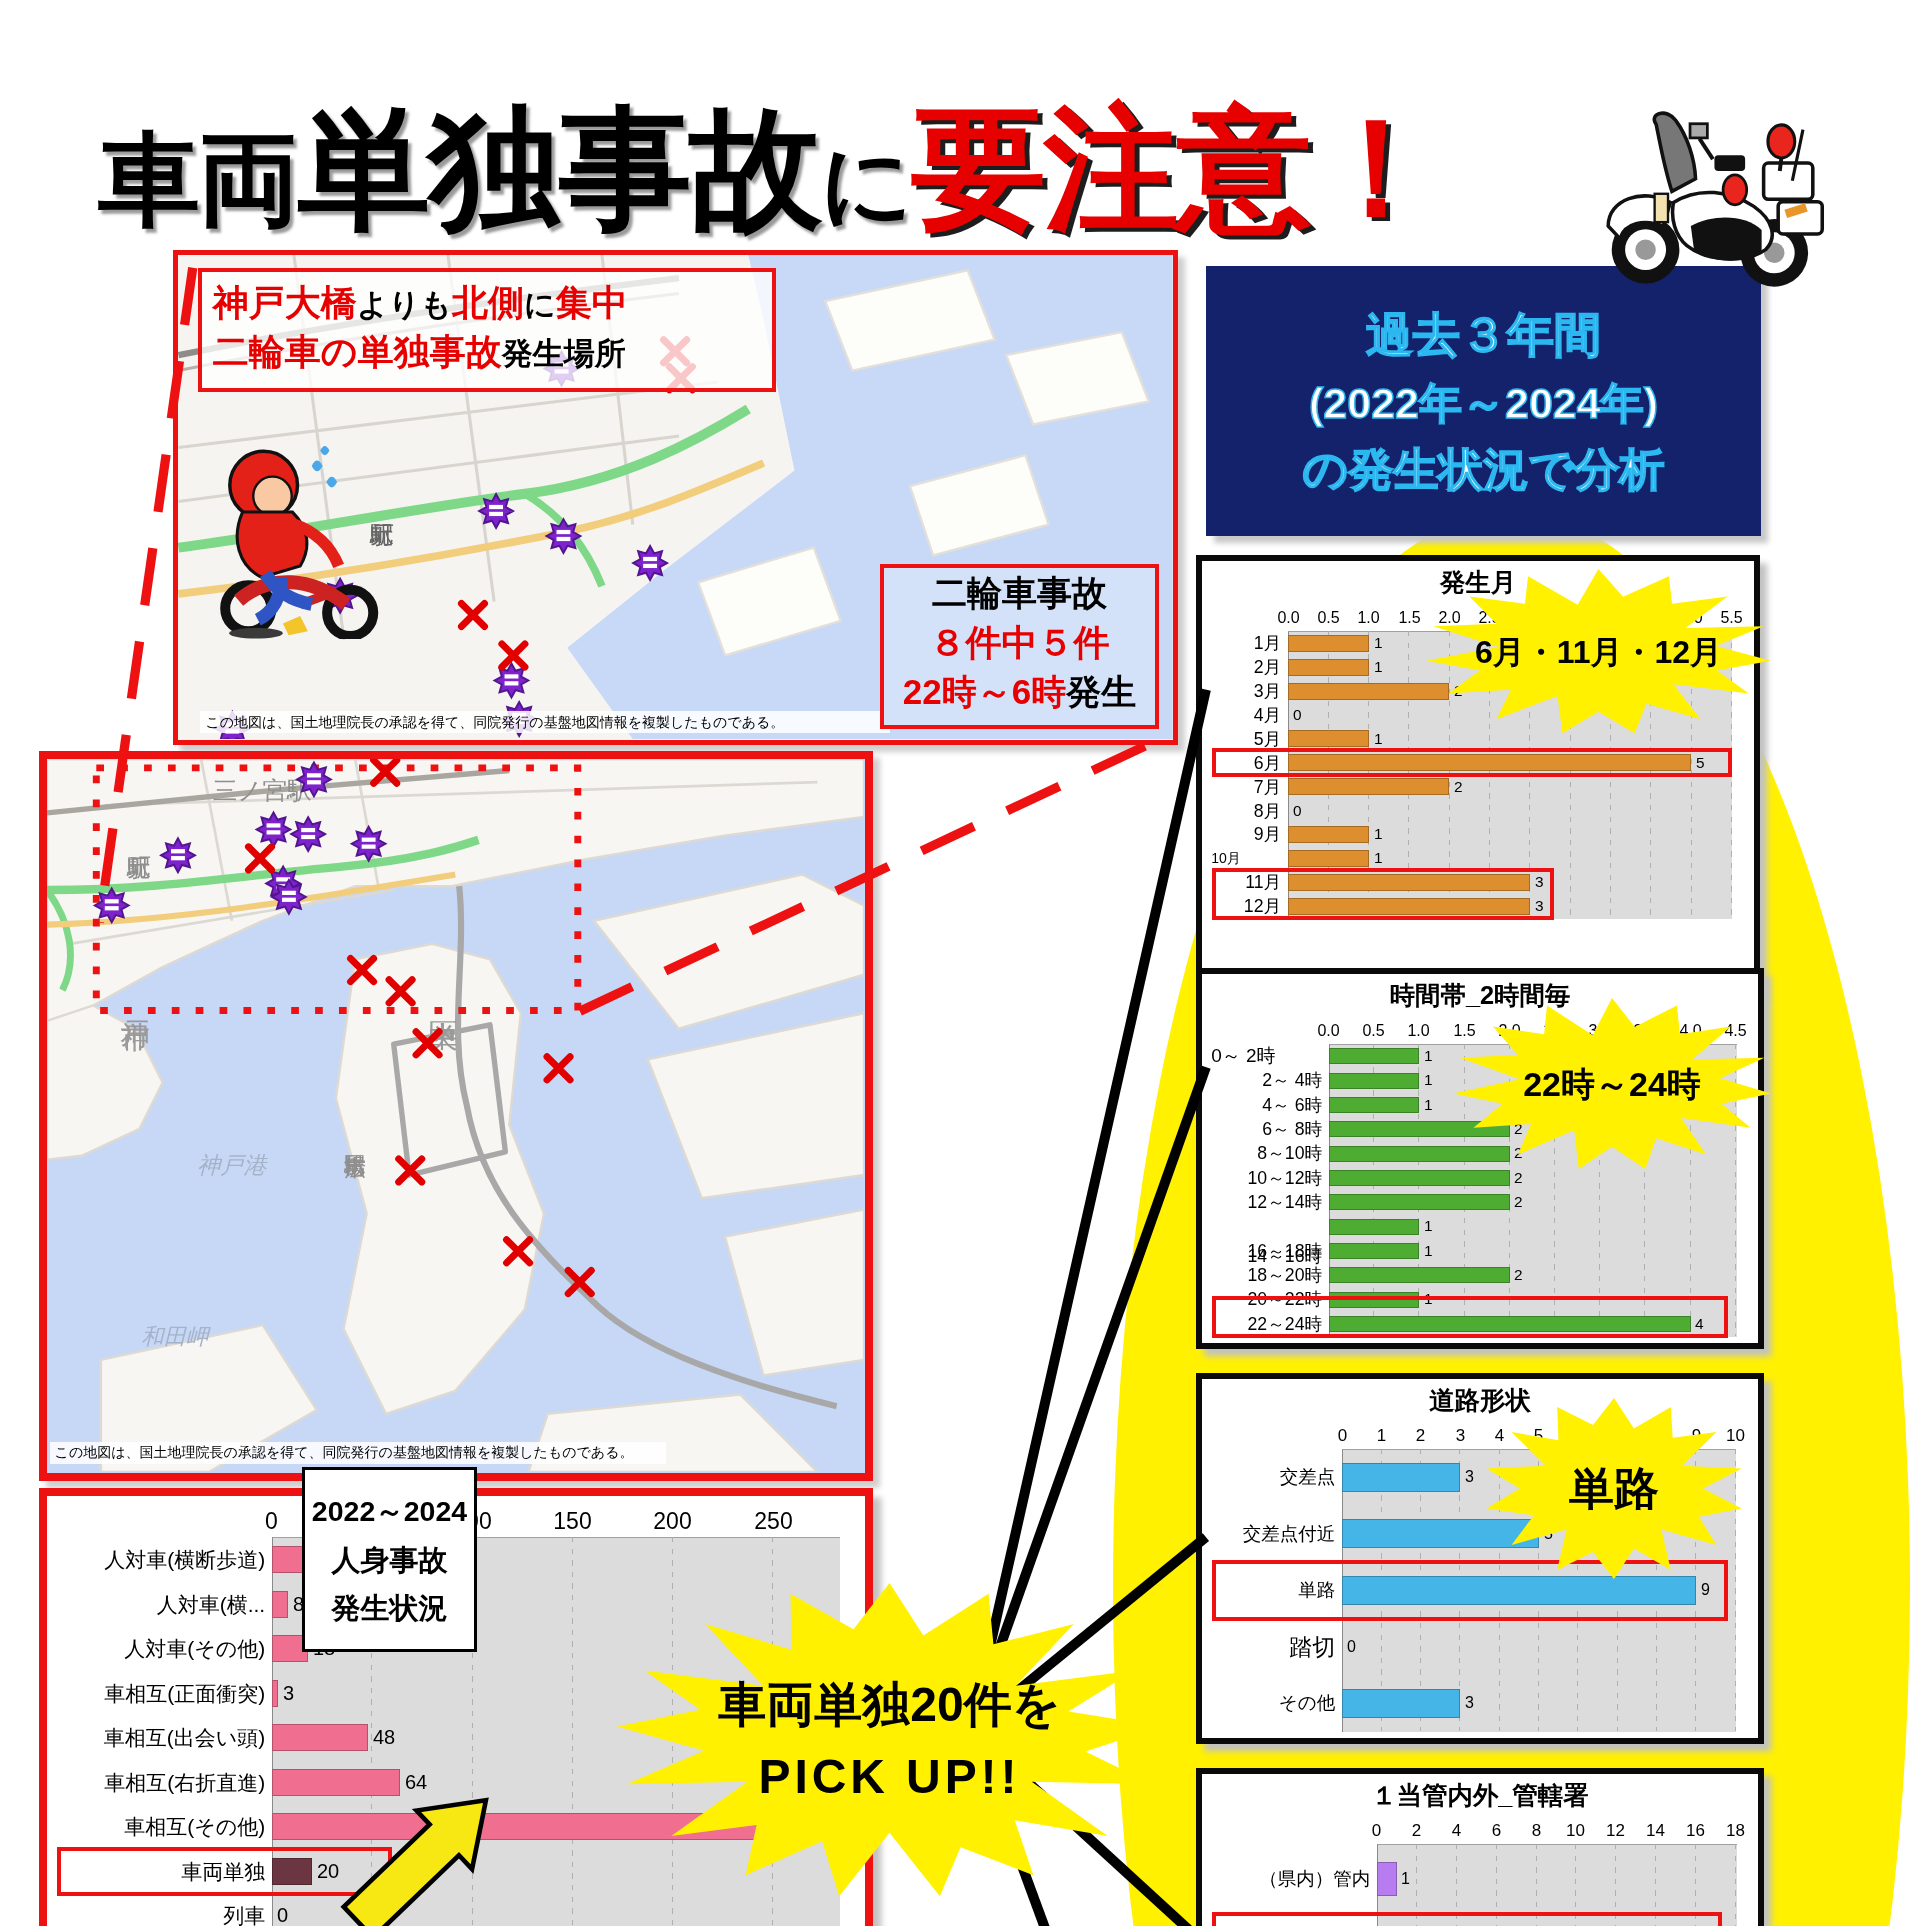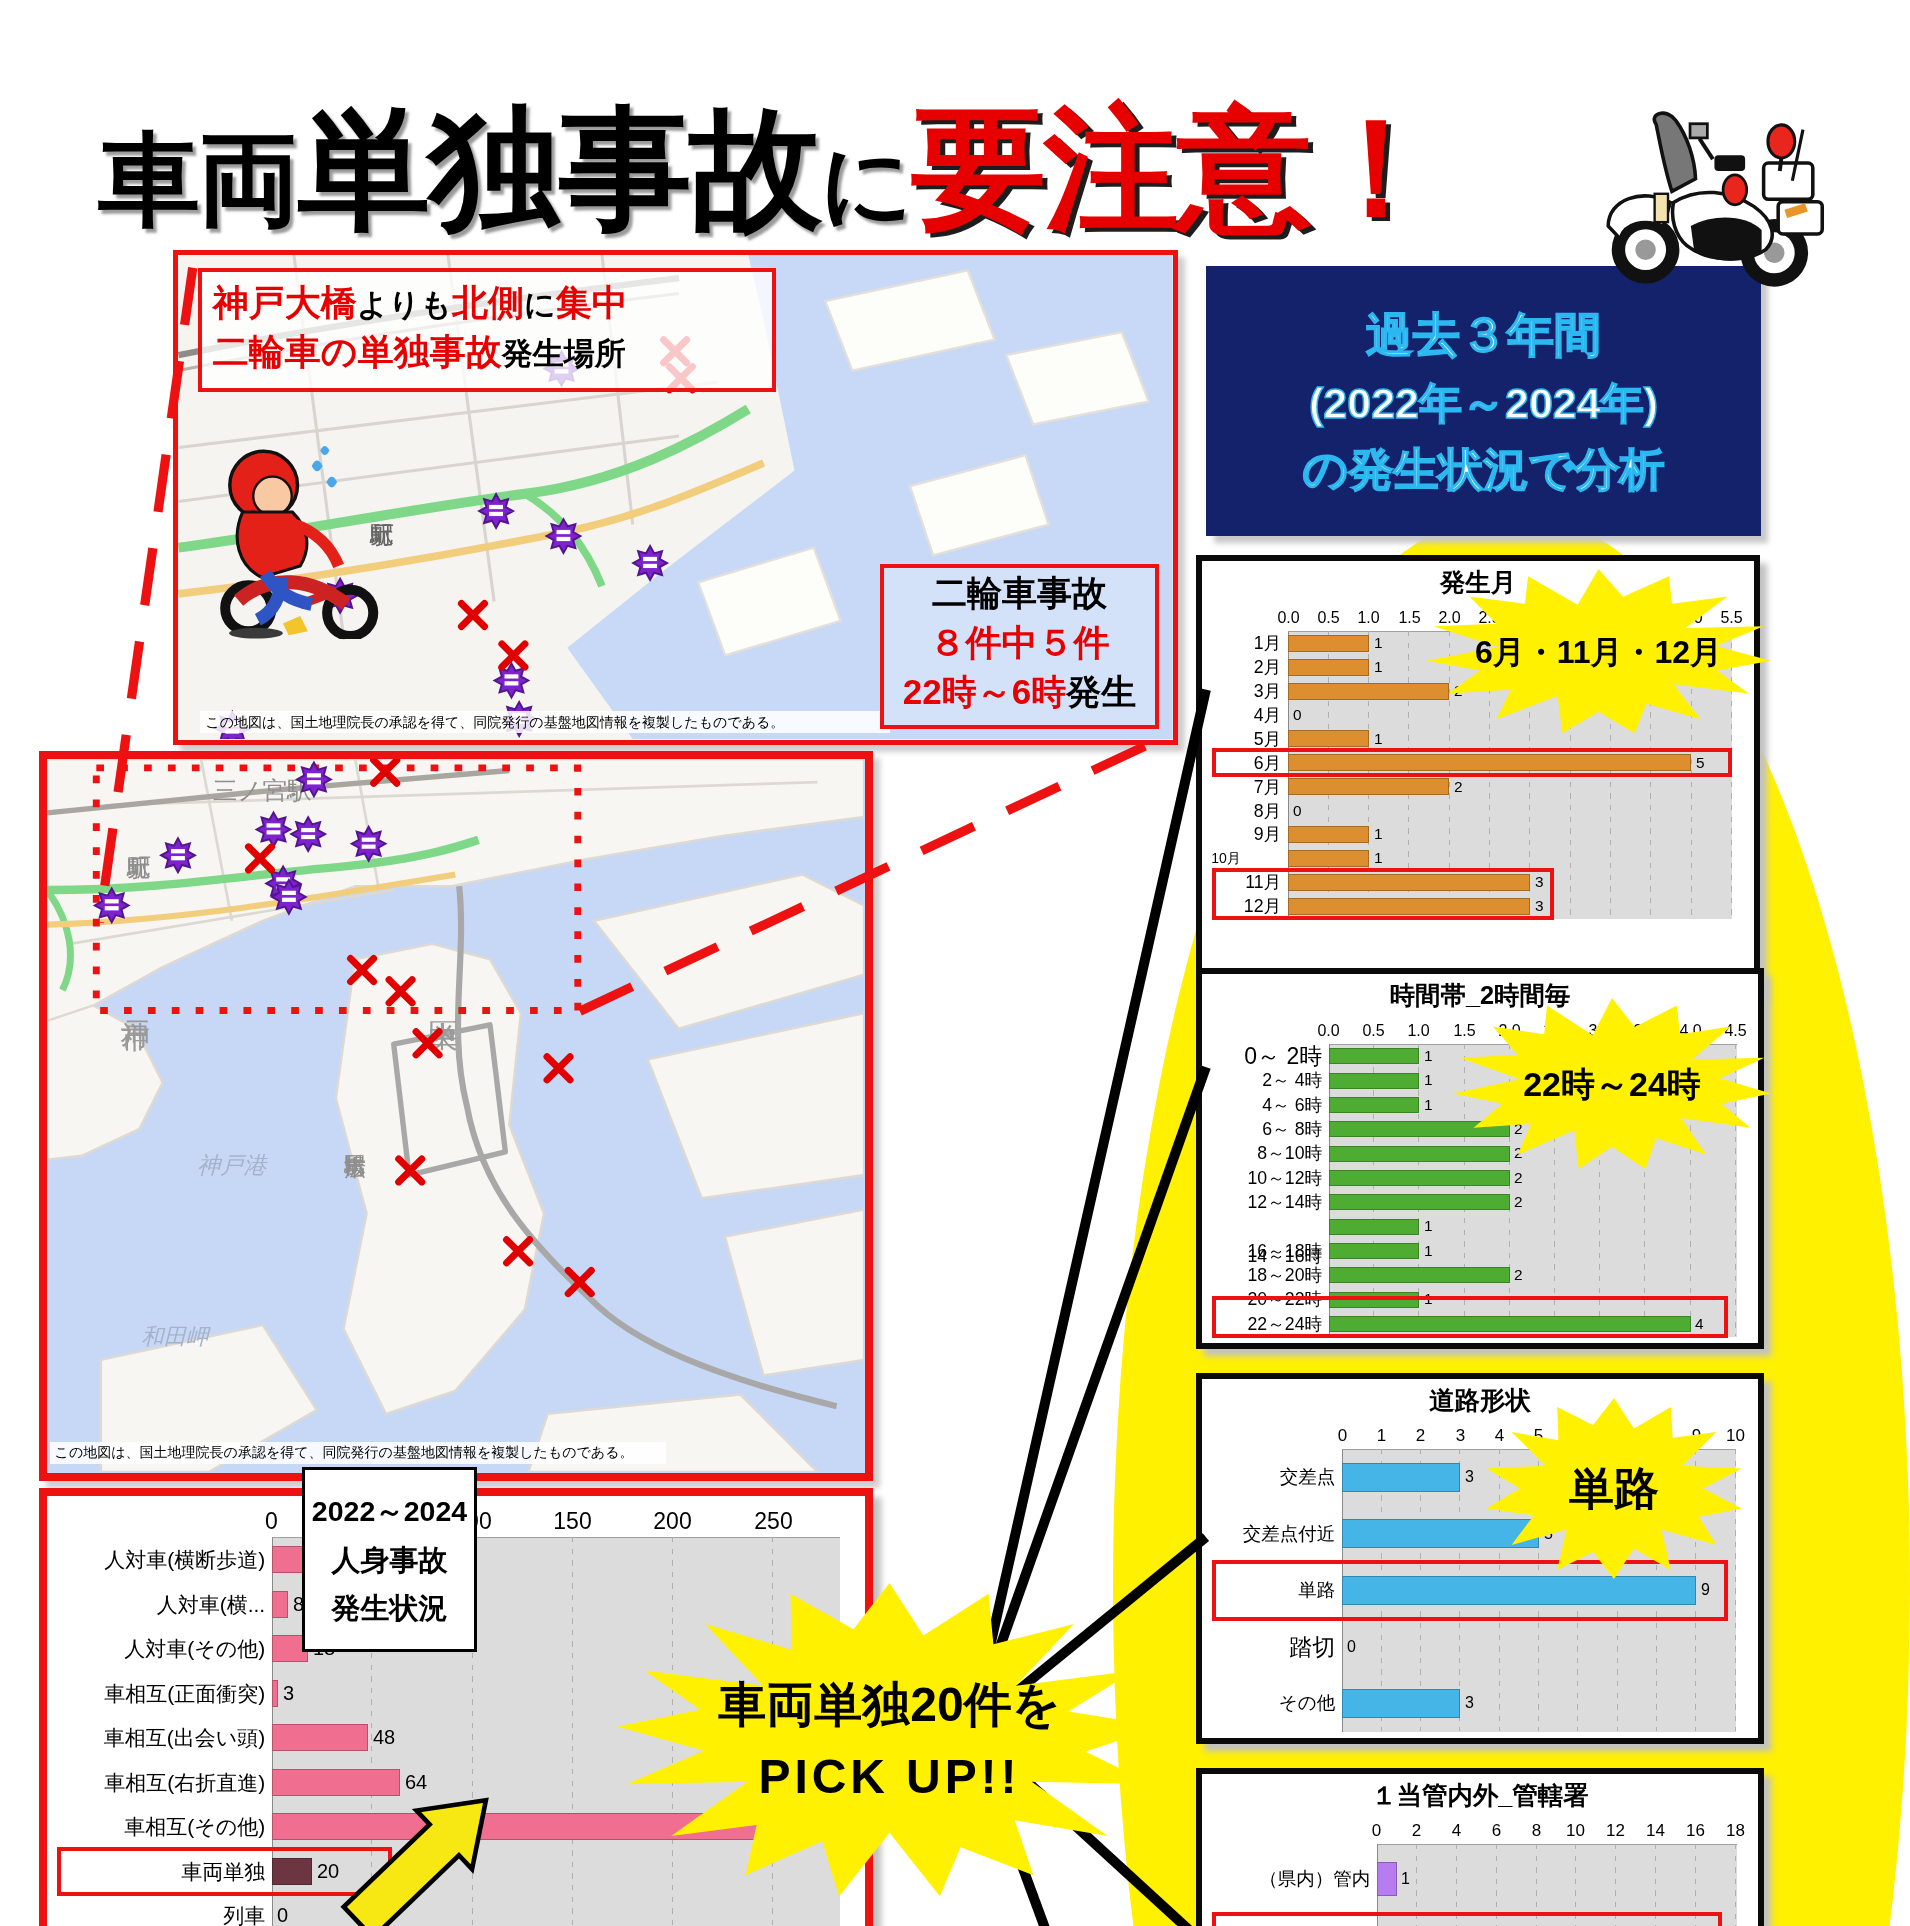--- a/index.html
+++ b/index.html
@@ -365,21 +365,21 @@
       <div style="position: absolute; white-space: nowrap; left: 352px; top: 70px; width: 1.2px; height: 292px; background: repeating-linear-gradient(rgb(176, 176, 176) 0px, rgb(176, 176, 176) 5.4px, rgba(0, 0, 0, 0) 5.4px, rgba(0, 0, 0, 0) 11.6px);"></div>
       <div style="position: absolute; white-space: nowrap; left: 318px; top: 48px; width: 69px; text-align: center; font-size: 16px;">2.5</div>
       <div style="position: absolute; white-space: nowrap; left: 397px; top: 70px; width: 1.2px; height: 292px; background: repeating-linear-gradient(rgb(176, 176, 176) 0px, rgb(176, 176, 176) 5.4px, rgba(0, 0, 0, 0) 5.4px, rgba(0, 0, 0, 0) 11.6px);"></div>
       <div style="position: absolute; white-space: nowrap; left: 363px; top: 48px; width: 69px; text-align: center; font-size: 16px;">3.0</div>
       <div style="position: absolute; white-space: nowrap; left: 442px; top: 70px; width: 1.2px; height: 292px; background: repeating-linear-gradient(rgb(176, 176, 176) 0px, rgb(176, 176, 176) 5.4px, rgba(0, 0, 0, 0) 5.4px, rgba(0, 0, 0, 0) 11.6px);"></div>
       <div style="position: absolute; white-space: nowrap; left: 408px; top: 48px; width: 69px; text-align: center; font-size: 16px;">3.5</div>
       <div style="position: absolute; white-space: nowrap; left: 488px; top: 70px; width: 1.2px; height: 292px; background: repeating-linear-gradient(rgb(176, 176, 176) 0px, rgb(176, 176, 176) 5.4px, rgba(0, 0, 0, 0) 5.4px, rgba(0, 0, 0, 0) 11.6px);"></div>
       <div style="position: absolute; white-space: nowrap; left: 454px; top: 48px; width: 69px; text-align: center; font-size: 16px;">4.0</div>
       <div style="position: absolute; white-space: nowrap; left: 533px; top: 70px; width: 1.2px; height: 292px; background: repeating-linear-gradient(rgb(176, 176, 176) 0px, rgb(176, 176, 176) 5.4px, rgba(0, 0, 0, 0) 5.4px, rgba(0, 0, 0, 0) 11.6px);"></div>
       <div style="position: absolute; white-space: nowrap; left: 499px; top: 48px; width: 69px; text-align: center; font-size: 16px;">4.5</div>
-      <div style="position: absolute; white-space: nowrap; left: 9.2px; top: 70px; width: 111px; height: 24px; line-height: 24px; text-align: right; font-size: 23px;">0～ 2時</div>
+      <div style="position: absolute; white-space: nowrap; left: 9.2px; top: 70px; width: 111px; height: 24px; line-height: 24px; font-size: 19px;">0～ 2時</div>
       <div style="position: absolute; white-space: nowrap; left: 127px; top: 74px; width: 90px; height: 16px; background: rgb(79, 172, 51); border: 1.2px solid rgba(0, 0, 0, 0.25); box-sizing: border-box;"></div>
       <div style="position: absolute; white-space: nowrap; left: 222px; top: 70px; height: 24px; line-height: 24px; font-size: 15.4px;">1</div>
       <div style="position: absolute; white-space: nowrap; left: 9.2px; top: 94px; width: 111px; height: 24px; line-height: 24px; text-align: right; font-size: 17.7px;">2～ 4時</div>
       <div style="position: absolute; white-space: nowrap; left: 127px; top: 99px; width: 90px; height: 16px; background: rgb(79, 172, 51); border: 1.2px solid rgba(0, 0, 0, 0.25); box-sizing: border-box;"></div>
       <div style="position: absolute; white-space: nowrap; left: 222px; top: 94px; height: 24px; line-height: 24px; font-size: 15.4px;">1</div>
       <div style="position: absolute; white-space: nowrap; left: 9.2px; top: 119px; width: 111px; height: 24px; line-height: 24px; text-align: right; font-size: 17.7px;">4～ 6時</div>
       <div style="position: absolute; white-space: nowrap; left: 127px; top: 123px; width: 90px; height: 16px; background: rgb(79, 172, 51); border: 1.2px solid rgba(0, 0, 0, 0.25); box-sizing: border-box;"></div>
       <div style="position: absolute; white-space: nowrap; left: 222px; top: 119px; height: 24px; line-height: 24px; font-size: 15.4px;">1</div>
       <div style="position: absolute; white-space: nowrap; left: 9.2px; top: 143px; width: 111px; height: 24px; line-height: 24px; text-align: right; font-size: 17.7px;">6～ 8時</div>
       <div style="position: absolute; white-space: nowrap; left: 127px; top: 147px; width: 181px; height: 16px; background: rgb(79, 172, 51); border: 1.2px solid rgba(0, 0, 0, 0.25); box-sizing: border-box;"></div>

